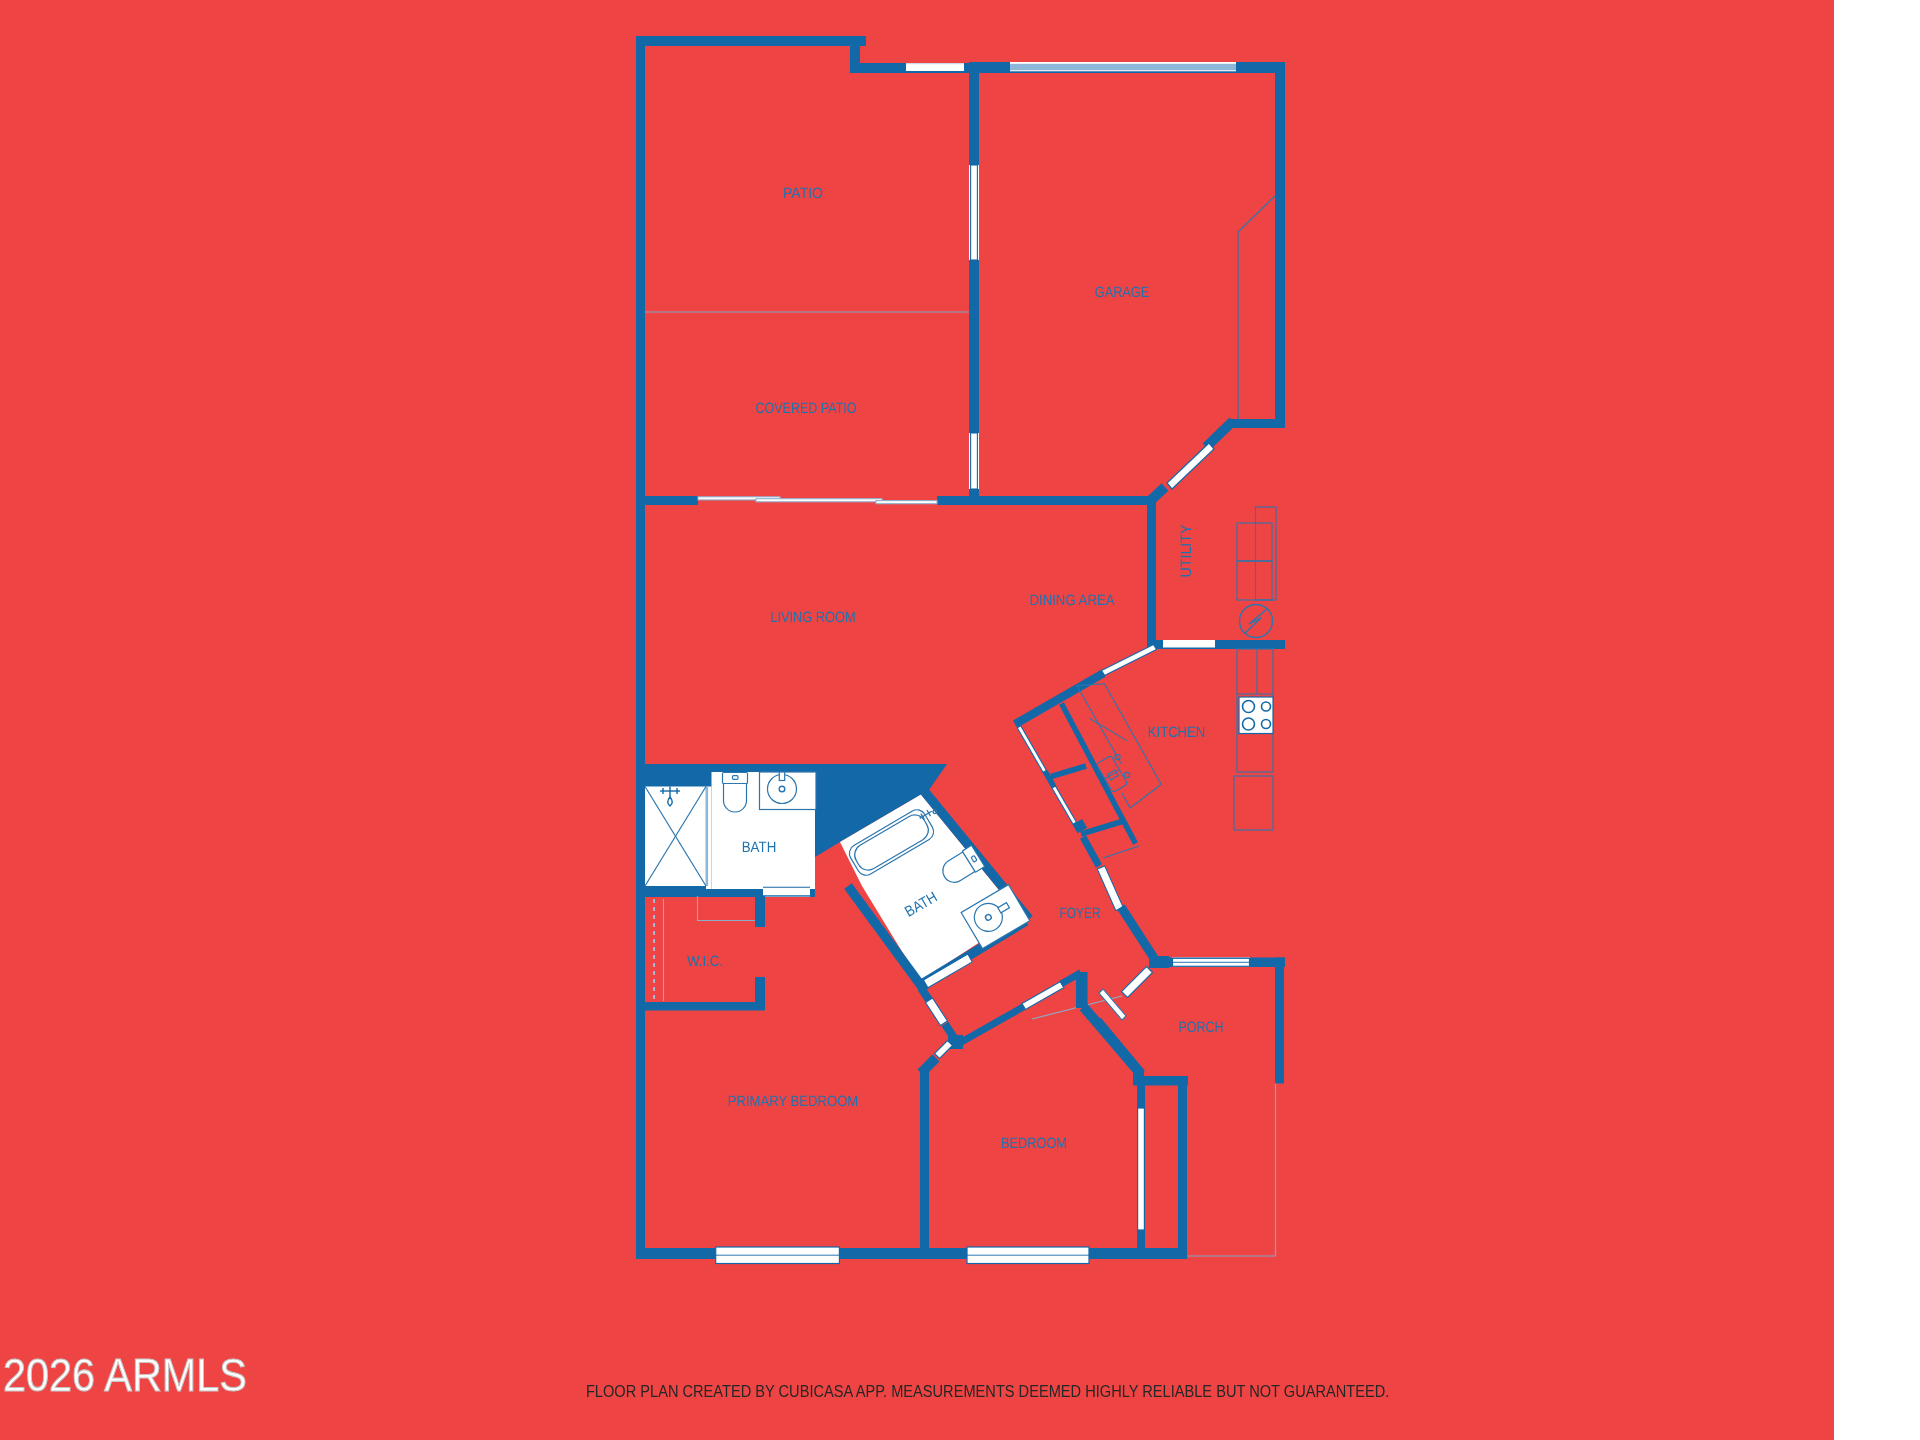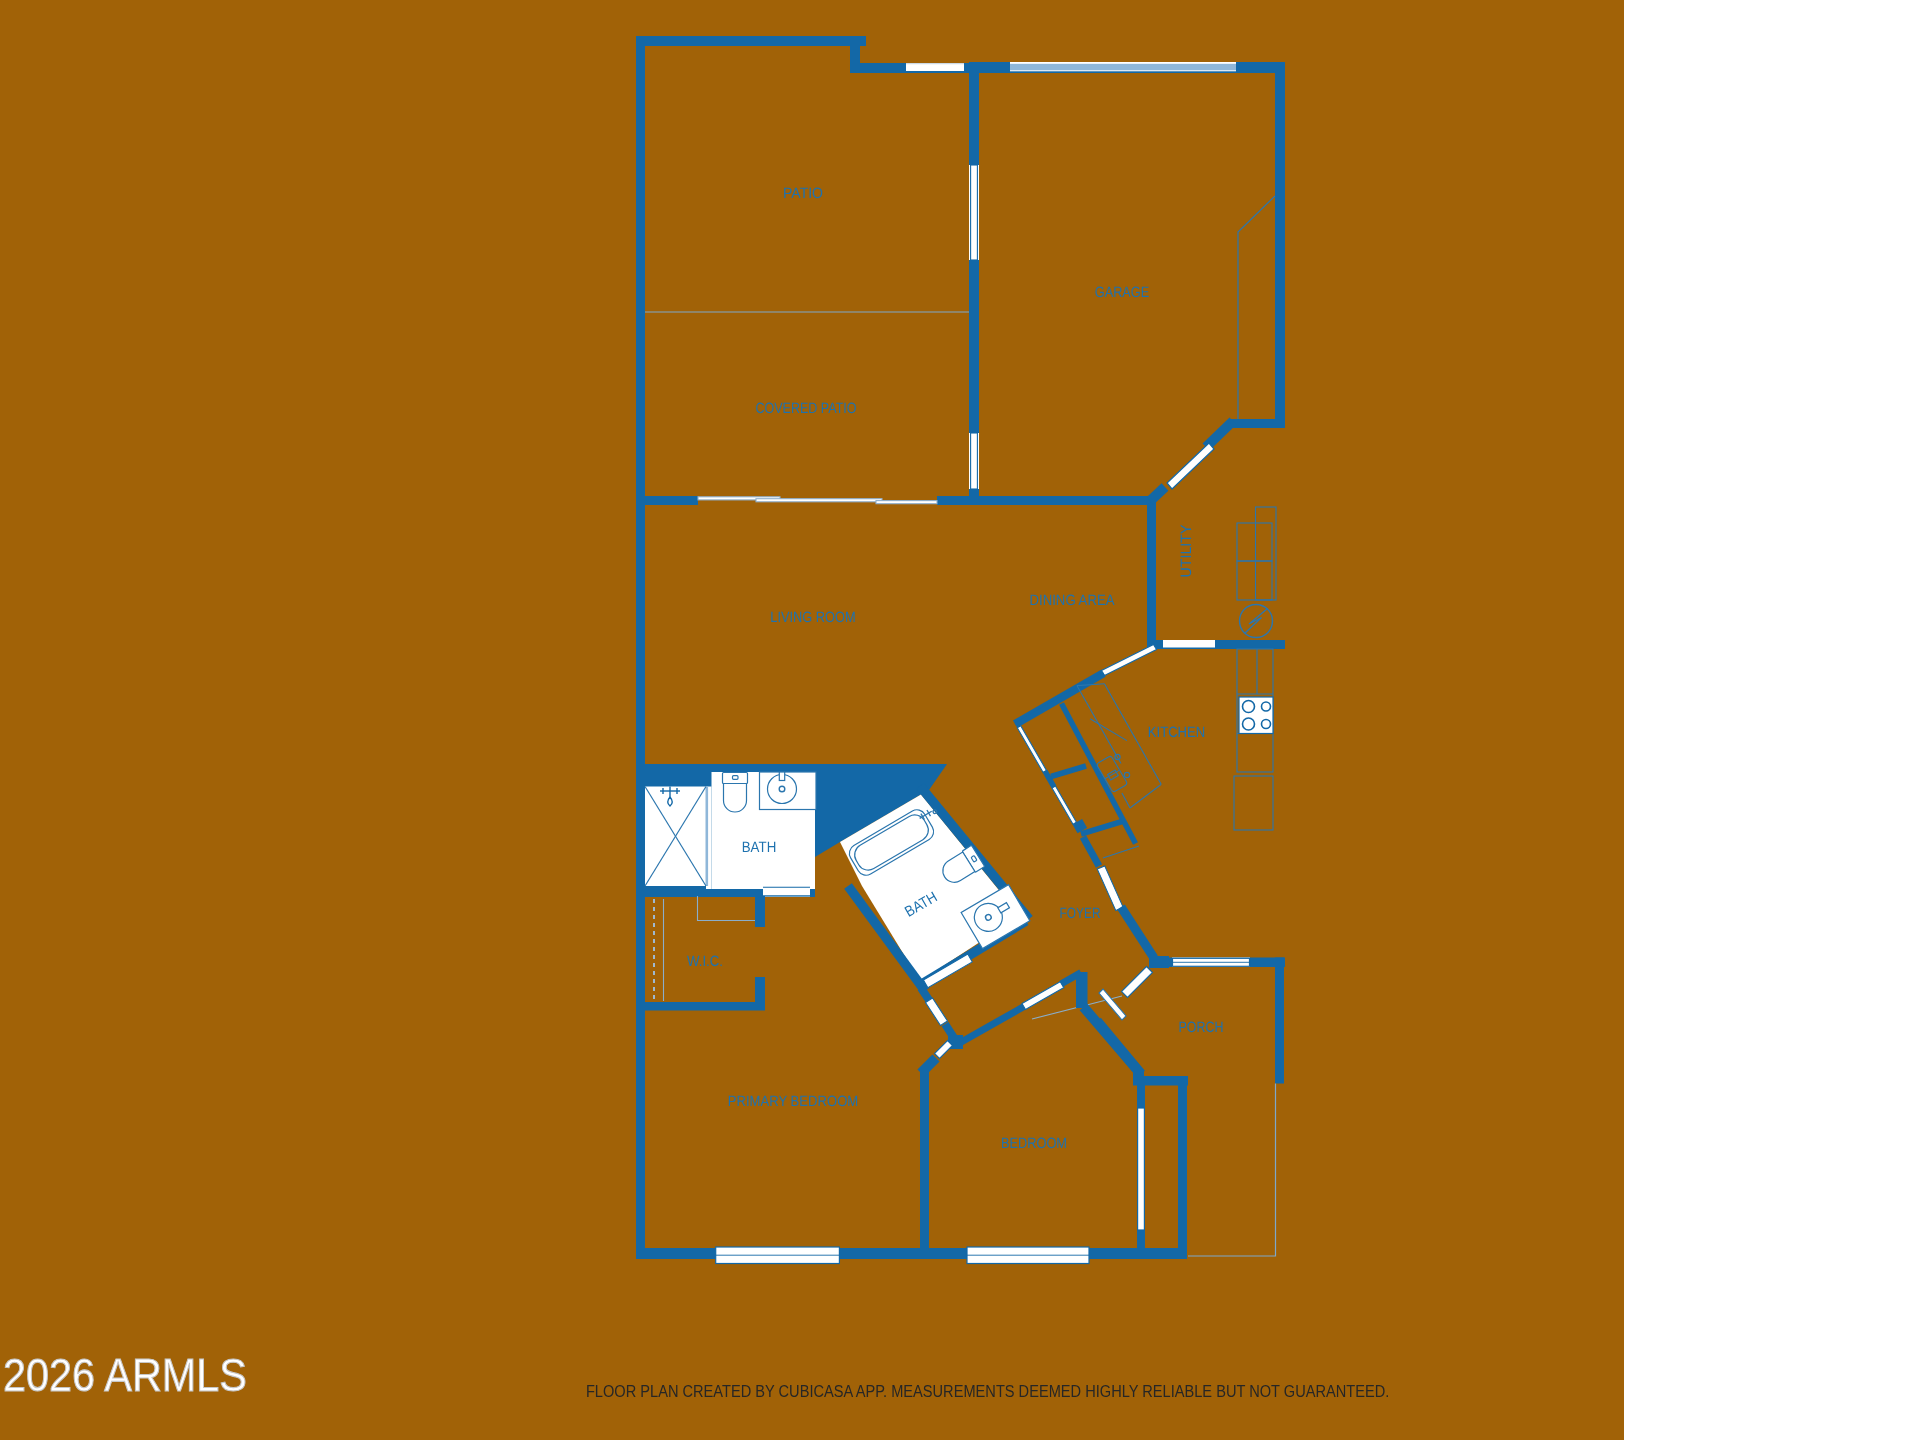--- a/index.html
+++ b/index.html
@@ -1,16 +1,16 @@
 <!DOCTYPE html>
 <html><head>
 <meta charset="utf-8">
 <style>
   html,body{margin:0;padding:0;background:#ffffff;}
-  .page{position:relative;width:1624px;height:1440px;background:#a16207;overflow:hidden;
+  .page{position:relative;width:1834px;height:1440px;background:#ef4444;overflow:hidden;
         font-family:"Liberation Sans", sans-serif;}
   svg{position:absolute;left:0;top:0;text-rendering:geometricPrecision;}
   .lbl{font-family:"Liberation Sans", sans-serif;fill:#1E72AF;font-size:15px;}
   .wm{position:absolute;left:3px;top:1348px;font-size:46px;color:#ffffff;
       -webkit-text-stroke:1.1px #c6c6c6;letter-spacing:0px;font-family:"Liberation Sans", sans-serif;
       transform:scaleX(0.90);transform-origin:left center;}
   .foot{position:absolute;left:0;top:1381px;width:1920px;text-align:center;color:#262626;
         font-size:17.2px;font-family:"Liberation Sans", sans-serif;padding-left:28px;}
 </style>
 </head>

